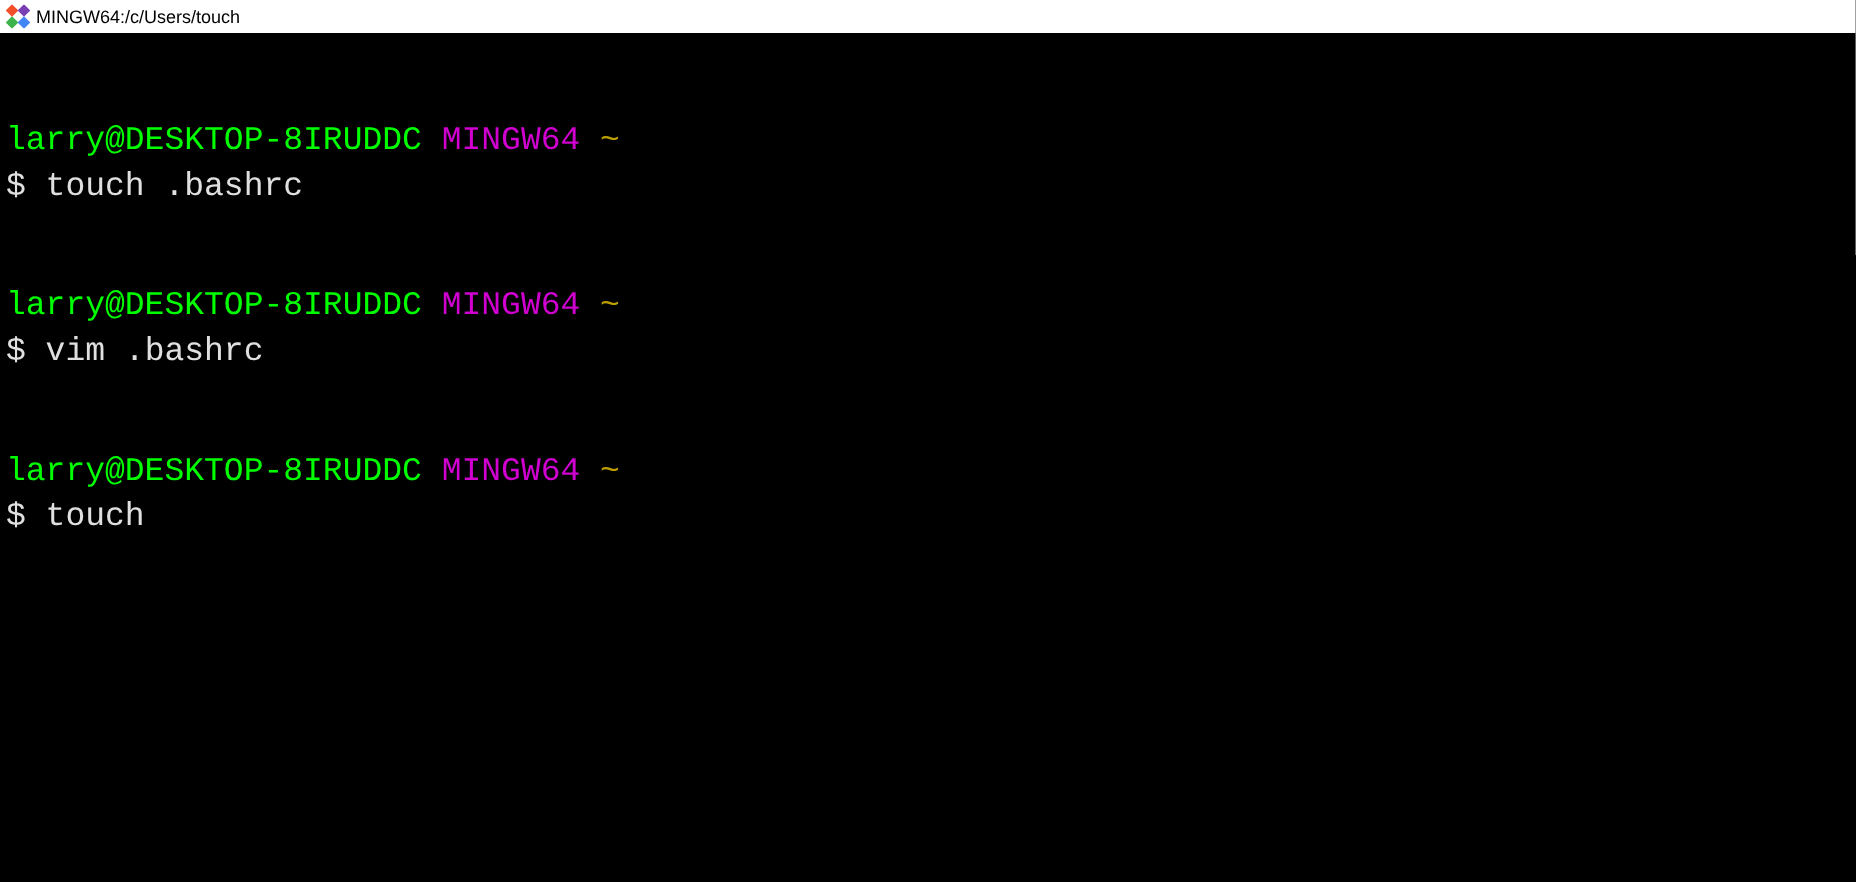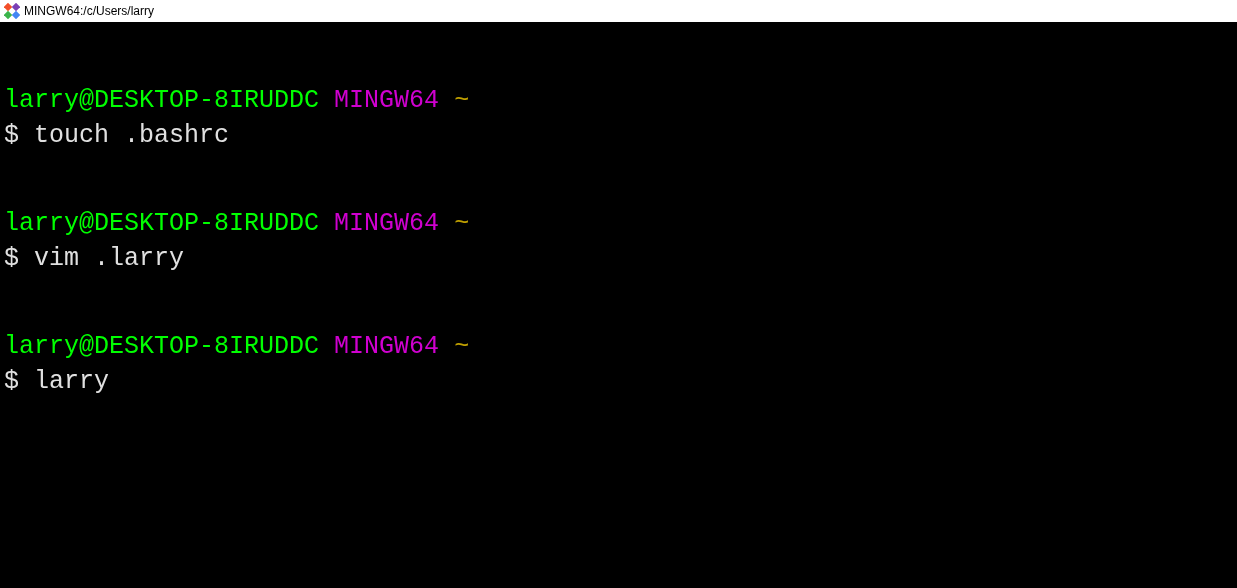--- a/index.html
+++ b/index.html
@@ -29,21 +29,21 @@
       margin-right: 4px;
       display: inline-flex;
       align-items: center;
       justify-content: center;
     }
     .terminal {
       background: #000000;
       height: calc(588px - 22px);
       padding: 8px 4px 0 4px;
       font-family: "Consolas", "Courier New", monospace;
-      font-size: 25px;
+      font-size: 22px;
       line-height: 1.4;
       white-space: pre;
     }
     .prompt-block {
       margin-top: 18px;
     }
     .prompt-block:first-child {
       margin-top: 18px;
     }
     .user-host {
@@ -77,23 +77,23 @@
 
 <div class="titlebar">
   <span class="titlebar-icon">
     <svg viewBox="0 0 16 16" width="16" height="16">
       <rect x="1" y="1" width="6" height="6" fill="#f34f29" transform="rotate(45 4 4)"></rect>
       <rect x="9" y="1" width="6" height="6" fill="#7b3fb5" transform="rotate(45 12 4)"></rect>
       <rect x="1" y="9" width="6" height="6" fill="#3cb44b" transform="rotate(45 4 12)"></rect>
       <rect x="9" y="9" width="6" height="6" fill="#4285f4" transform="rotate(45 12 12)"></rect>
     </svg>
   </span>
-  <span>MINGW64:/c/Users/larry</span>
+  <span>MINGW64:/c/Users/touch</span>
 </div>
 
 <div class="terminal">
 <div class="prompt-block"><span class="user-host">larry@DESKTOP-8IRUDDC</span> <span class="mingw">MINGW64</span> <span class="tilde">~</span>
 <span class="dollar">$</span> <span class="command">touch .bashrc</span></div>
 <div class="prompt-block"><span class="user-host">larry@DESKTOP-8IRUDDC</span> <span class="mingw">MINGW64</span> <span class="tilde">~</span>
-<span class="dollar">$</span> <span class="command">vim .larry</span></div>
+<span class="dollar">$</span> <span class="command">vim .bashrc</span></div>
 <div class="prompt-block"><span class="user-host">larry@DESKTOP-8IRUDDC</span> <span class="mingw">MINGW64</span> <span class="tilde">~</span>
-<span class="dollar">$</span> <span class="command">larry</span></div>
+<span class="dollar">$</span> <span class="command">touch</span></div>
 </div>
 
 </body></html>

